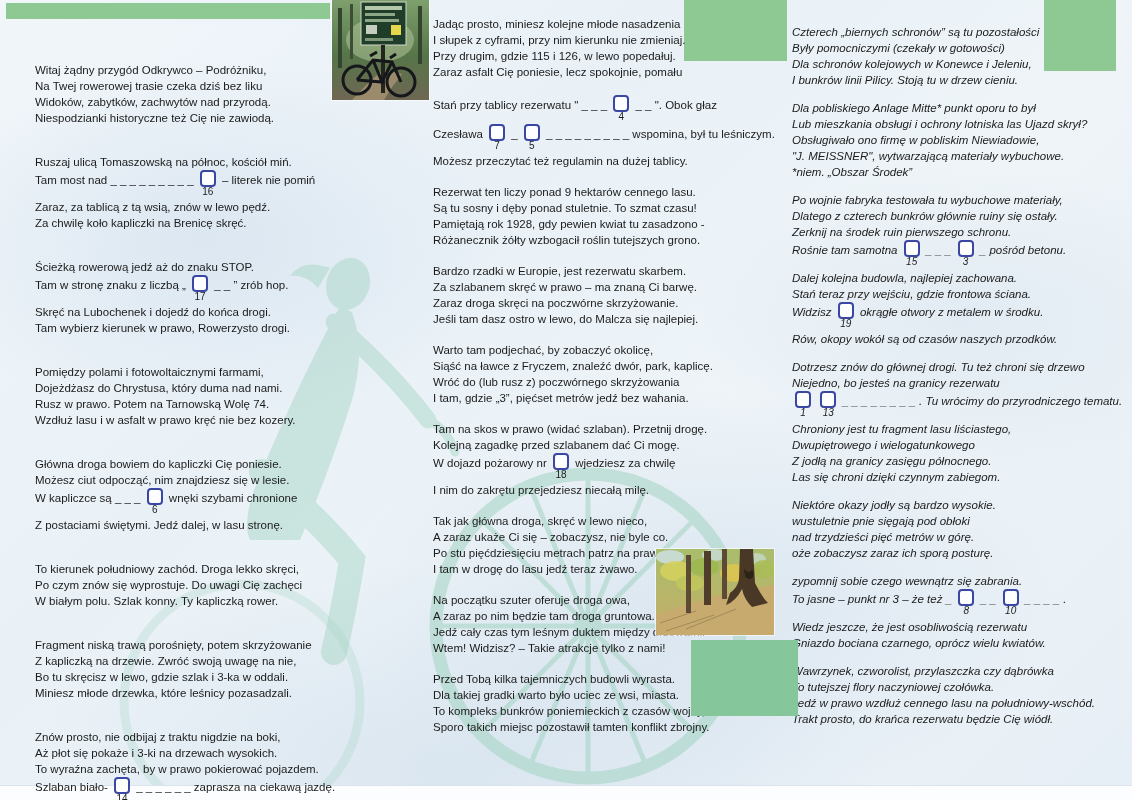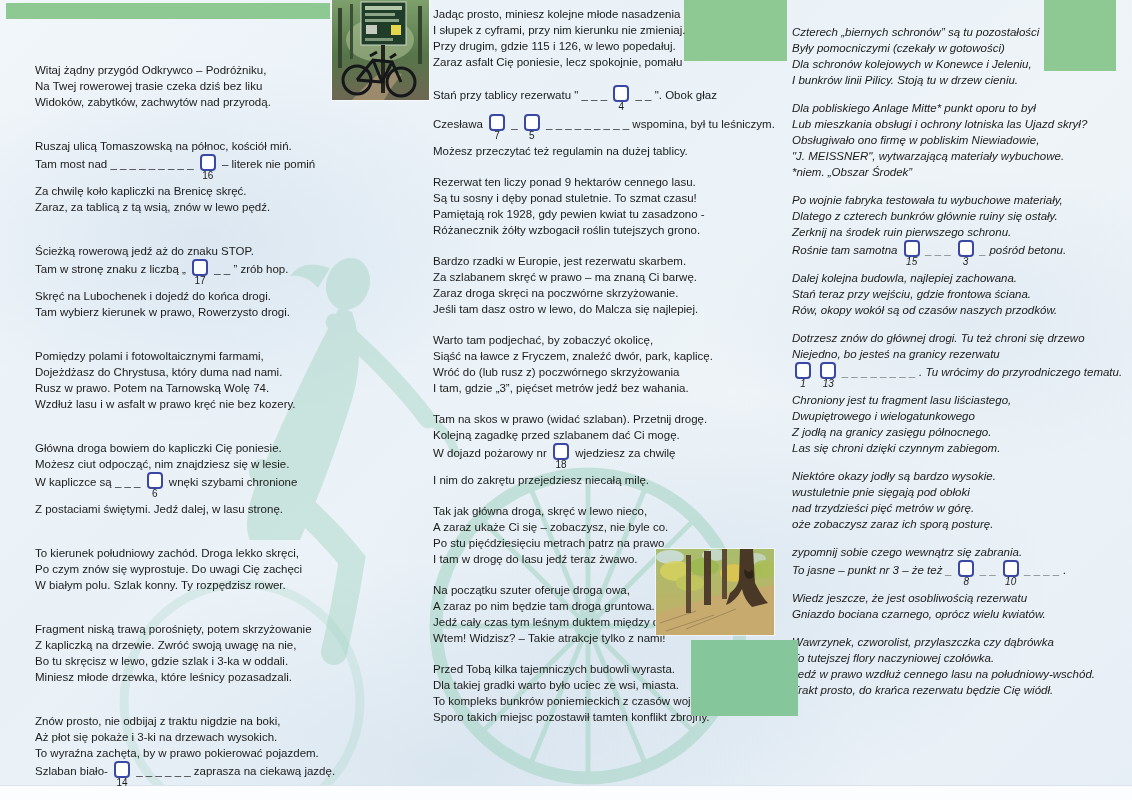--- a/index.html
+++ b/index.html
@@ -128,26 +128,27 @@
     <rect x="66" y="0" width="5" height="50" fill="#5d4a34"></rect>
     <path d="M84 0 L97 0 L99 34 Q106 48 112 54 L96 58 Q88 50 86 40 Q80 52 70 56 L74 44 Q82 38 83 30 Z" fill="#4a3826"></path>
     <path d="M88 20 q6 6 8 0 q4 8 -2 10 q-6 0 -6 -10" fill="#2e2317"></path>
   </svg>
 
   <div class="col col1" style="left:35px;top:34px;width:302px;">
       <div class="stanza">
         <div class="line">Witaj żądny przygód Odkrywco – Podróżniku,</div>
         <div class="line">Na Twej rowerowej trasie czeka dziś bez liku</div>
         <div class="line">Widoków, zabytków, zachwytów nad przyrodą.</div>
+        <div class="line">Niespodzianki historyczne też Cię nie zawiodą.</div>
       </div>
       <div class="stanza">
         <div class="line">Ruszaj ulicą Tomaszowską na północ, kościół miń.</div>
         <div class="line gap">Tam most nad  _ _ _ _ _ _ _ _ _ <span class="lbox"><span class="num">16</span></span> – literek nie pomiń</div>
+        <div class="line">Zaraz, za tablicą z tą wsią, znów w lewo pędź.</div>
         <div class="line">Za chwilę koło kapliczki na Brenicę skręć.</div>
-        <div class="line">Zaraz, za tablicą z tą wsią, znów w lewo pędź.</div>
       </div>
       <div class="stanza">
         <div class="line">Ścieżką rowerową jedź aż do znaku STOP.</div>
         <div class="line gap">Tam w stronę znaku z liczbą „ <span class="lbox"><span class="num">17</span></span> _ _ ” zrób hop.</div>
         <div class="line">Skręć na Lubochenek i dojedź do końca drogi.</div>
         <div class="line">Tam wybierz kierunek w prawo, Rowerzysto drogi.</div>
       </div>
       <div class="stanza">
         <div class="line">Pomiędzy polami i fotowoltaicznymi farmami,</div>
         <div class="line">Dojeżdżasz do Chrystusa, który duma nad nami.</div>
@@ -156,36 +157,36 @@
       </div>
       <div class="stanza">
         <div class="line">Główna droga bowiem do kapliczki Cię poniesie.</div>
         <div class="line">Możesz ciut odpocząć, nim znajdziesz się w lesie.</div>
         <div class="line gap">W kapliczce są  _ _ _ <span class="lbox"><span class="num">6</span></span> wnęki szybami chronione</div>
         <div class="line">Z postaciami świętymi. Jedź dalej, w lasu stronę.</div>
       </div>
       <div class="stanza">
         <div class="line">To kierunek południowy zachód. Droga lekko skręci,</div>
         <div class="line">Po czym znów się wyprostuje. Do uwagi Cię zachęci</div>
-        <div class="line">W białym polu. Szlak konny. Ty rozpędzisz rower.</div>
+        <div class="line">W białym polu. Szlak konny. Ty kapliczką rower.</div>
       </div>
       <div class="stanza">
         <div class="line">Fragment niską trawą porośnięty, potem skrzyżowanie</div>
         <div class="line">Z kapliczką na drzewie. Zwróć swoją uwagę na nie,</div>
         <div class="line">Bo tu skręcisz w lewo, gdzie szlak i 3-ka w oddali.</div>
         <div class="line">Miniesz młode drzewka, które leśnicy pozasadzali.</div>
       </div>
       <div class="stanza">
         <div class="line">Znów prosto, nie odbijaj z traktu nigdzie na boki,</div>
         <div class="line">Aż płot się pokaże i 3-ki na drzewach wysokich.</div>
         <div class="line">To wyraźna zachęta, by w prawo pokierować pojazdem.</div>
         <div class="line gap">Szlaban biało- <span class="lbox"><span class="num">14</span></span> _ _ _ _ _ _  zaprasza na ciekawą jazdę.</div>
       </div>
     </div>
-  <div class="col col2" style="left:433px;top:6px;width:318px;">
+  <div class="col col2" style="left:433px;top:16px;width:318px;">
       <div class="stanza">
         <div class="line">Jadąc prosto, miniesz kolejne młode nasadzenia</div>
         <div class="line">I słupek z cyframi, przy nim kierunku nie zmieniaj.</div>
         <div class="line">Przy drugim, gdzie 115 i 126, w lewo popedałuj.</div>
         <div class="line">Zaraz asfalt Cię poniesie, lecz spokojnie, pomału</div>
       </div>
       <div class="stanza">
         <div class="line gap">Stań przy tablicy rezerwatu " _ _ _ <span class="lbox"><span class="num">4</span></span> _ _ ". Obok głaz</div>
         <div class="line gap">Czesława  <span class="lbox"><span class="num">7</span></span> _ <span class="lbox"><span class="num">5</span></span> _ _ _ _ _ _ _ _ _  wspomina, był tu leśniczym.</div>
         <div class="line">Możesz przeczytać też regulamin na dużej tablicy.</div>
@@ -249,20 +250,21 @@
       </div>
       <div class="stanza">
         <div class="line">Po wojnie fabryka testowała tu wybuchowe materiały,</div>
         <div class="line">Dlatego z czterech bunkrów głównie ruiny się ostały.</div>
         <div class="line">Zerknij na środek ruin pierwszego schronu.</div>
         <div class="line gap">Rośnie tam samotna  <span class="lbox"><span class="num">15</span></span> _ _ _ <span class="lbox"><span class="num">3</span></span> _  pośród betonu.</div>
       </div>
       <div class="stanza">
         <div class="line">Dalej kolejna budowla, najlepiej zachowana.</div>
         <div class="line">Stań teraz przy wejściu, gdzie frontowa ściana.</div>
+        <div class="line gap">Widzisz <span class="lbox"><span class="num">19</span></span> okrągłe otwory z metalem w środku.</div>
         <div class="line">Rów, okopy wokół są od czasów naszych przodków.</div>
       </div>
       <div class="stanza">
         <div class="line">Dotrzesz znów do głównej drogi. Tu też chroni się drzewo</div>
         <div class="line">Niejedno, bo jesteś na granicy rezerwatu</div>
         <div class="line gap"><span class="lbox"><span class="num">1</span></span> <span class="lbox"><span class="num">13</span></span> _ _ _ _ _ _ _ _ . Tu wrócimy do przyrodniczego tematu.</div>
       </div>
       <div class="stanza">
         <div class="line">Chroniony jest tu fragment lasu liściastego,</div>
         <div class="line">Dwupiętrowego i wielogatunkowego</div>

